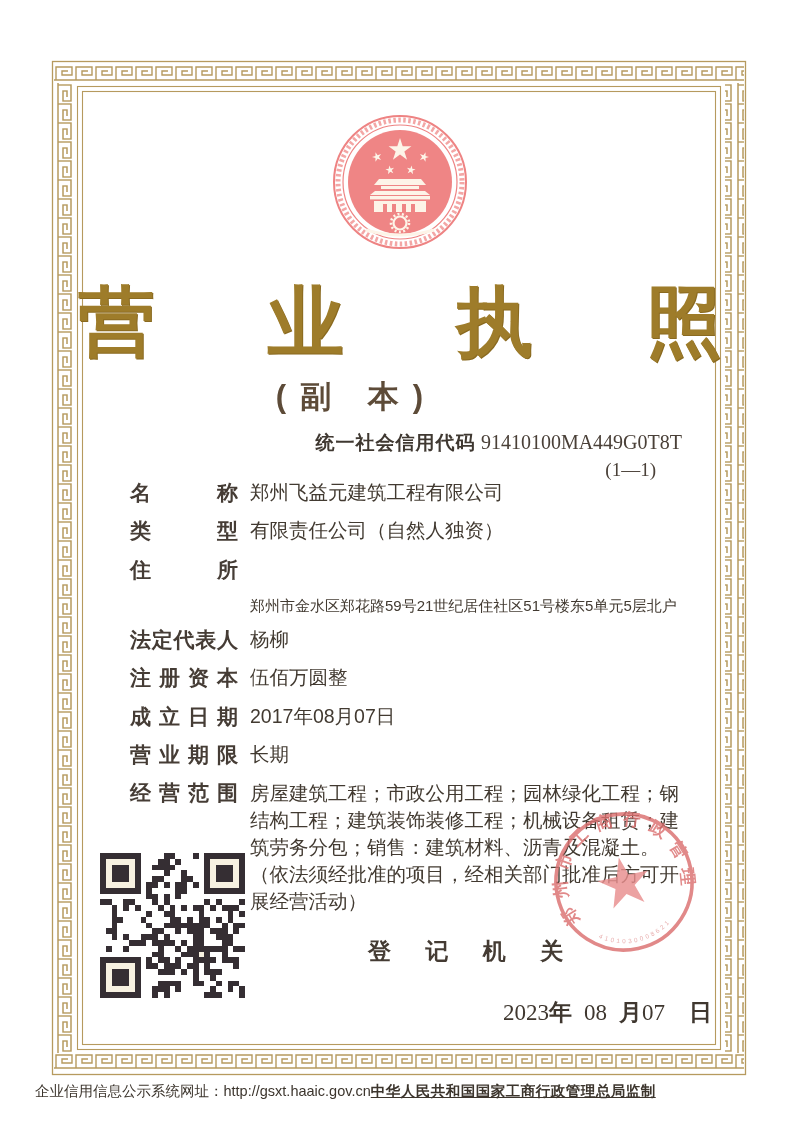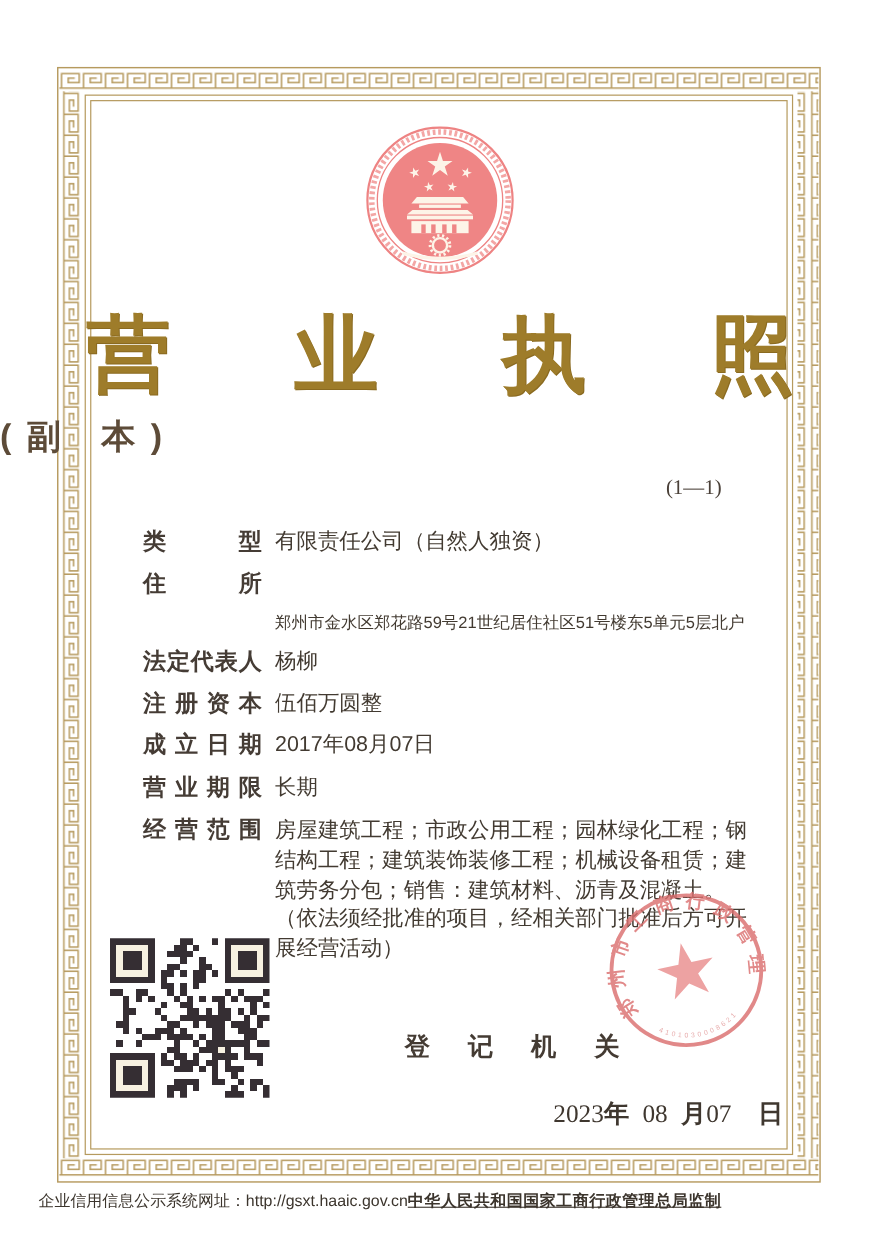--- a/index.html
+++ b/index.html
@@ -21,21 +21,21 @@
     position:absolute; left:0; top:272px; width:800px;
     text-align:center;
     font-size:76px; font-weight:bold;
     letter-spacing:46px; text-indent:46px;
     color:#9e7c2a;
     text-shadow:1px 1px 0 #8a6a20;
     font-family:"Liberation Sans","DejaVu Sans",sans-serif;
   }
   .subtitle {
     position:absolute; left:0; top:376px; width:713px;
-    text-align:left;
+    text-align:center;
     font-size:31px; font-weight:bold;
     letter-spacing:14px;
     color:#5d4b38;
   }
 
   .credit { position:absolute; right:118px; top:430px; text-align:right; }
   .credit-line1 { font-size:19px; white-space:nowrap; }
   .credit-label { font-weight:bold; color:#3f3831; letter-spacing:1px; }
   .credit-code { font-family:"Liberation Serif","DejaVu Serif",serif; font-size:20px; color:#4a4038; }
   .credit-line2 { font-family:"Liberation Serif","DejaVu Serif",serif; font-size:19px; color:#4a4038; padding-right:26px; margin-top:3px; }
@@ -131,24 +131,32 @@
       <circle cy="41" r="6.5" stroke-width="2.2"></circle>
       <circle cy="41" r="9" stroke-width="2.6" stroke-dasharray="2 2.4"></circle>
       <path d="M-34,48 Q0,58 34,48" stroke-width="3"></path>
     </g>
   </svg>
 
   <div class="title">营 业 执 照</div>
   <div class="subtitle">(副  本)</div>
 
   <div class="credit">
+    <div class="credit-line1">
+      <span class="credit-label">统一社会信用代码</span>
+      <span class="credit-code">91410100MA449G0T8T</span>
+    </div>
     <div class="credit-line2">(1—1)</div>
   </div>
 
   <div class="fields">
+    <div class="frow">
+      <div class="flabel">名称</div>
+      <div class="fvalue">郑州飞益元建筑工程有限公司</div>
+    </div>
     <div class="frow">
       <div class="flabel">类型</div>
       <div class="fvalue">有限责任公司（自然人独资）</div>
     </div>
     <div class="frow">
       <div class="flabel">住所</div>
       <div class="fvalue small">郑州市金水区郑花路59号21世纪居住社区51号楼东5单元5层北户</div>
     </div>
     <div class="frow">
       <div class="flabel">法定代表人</div>

